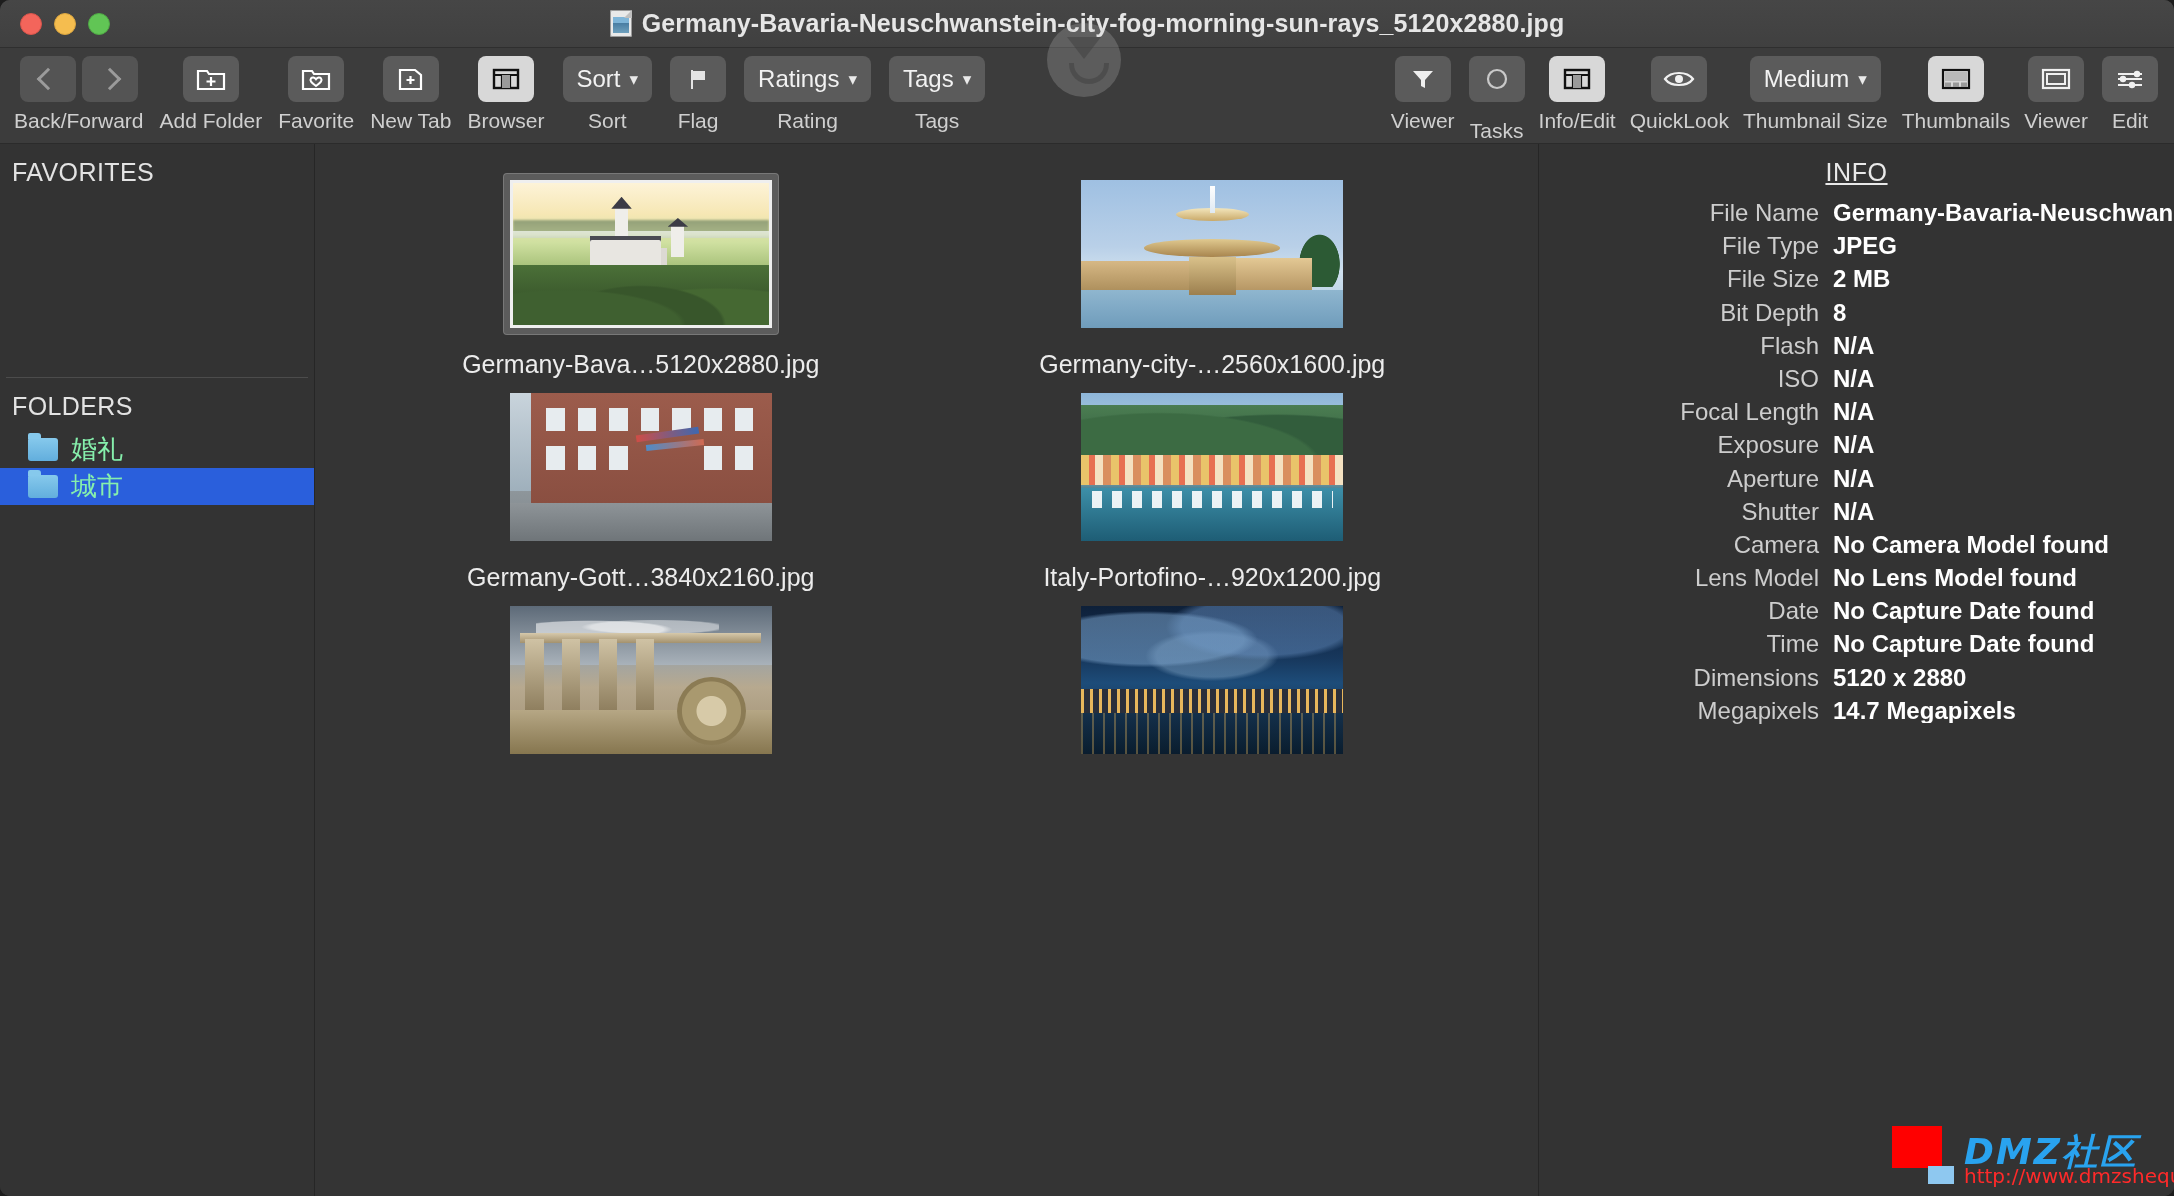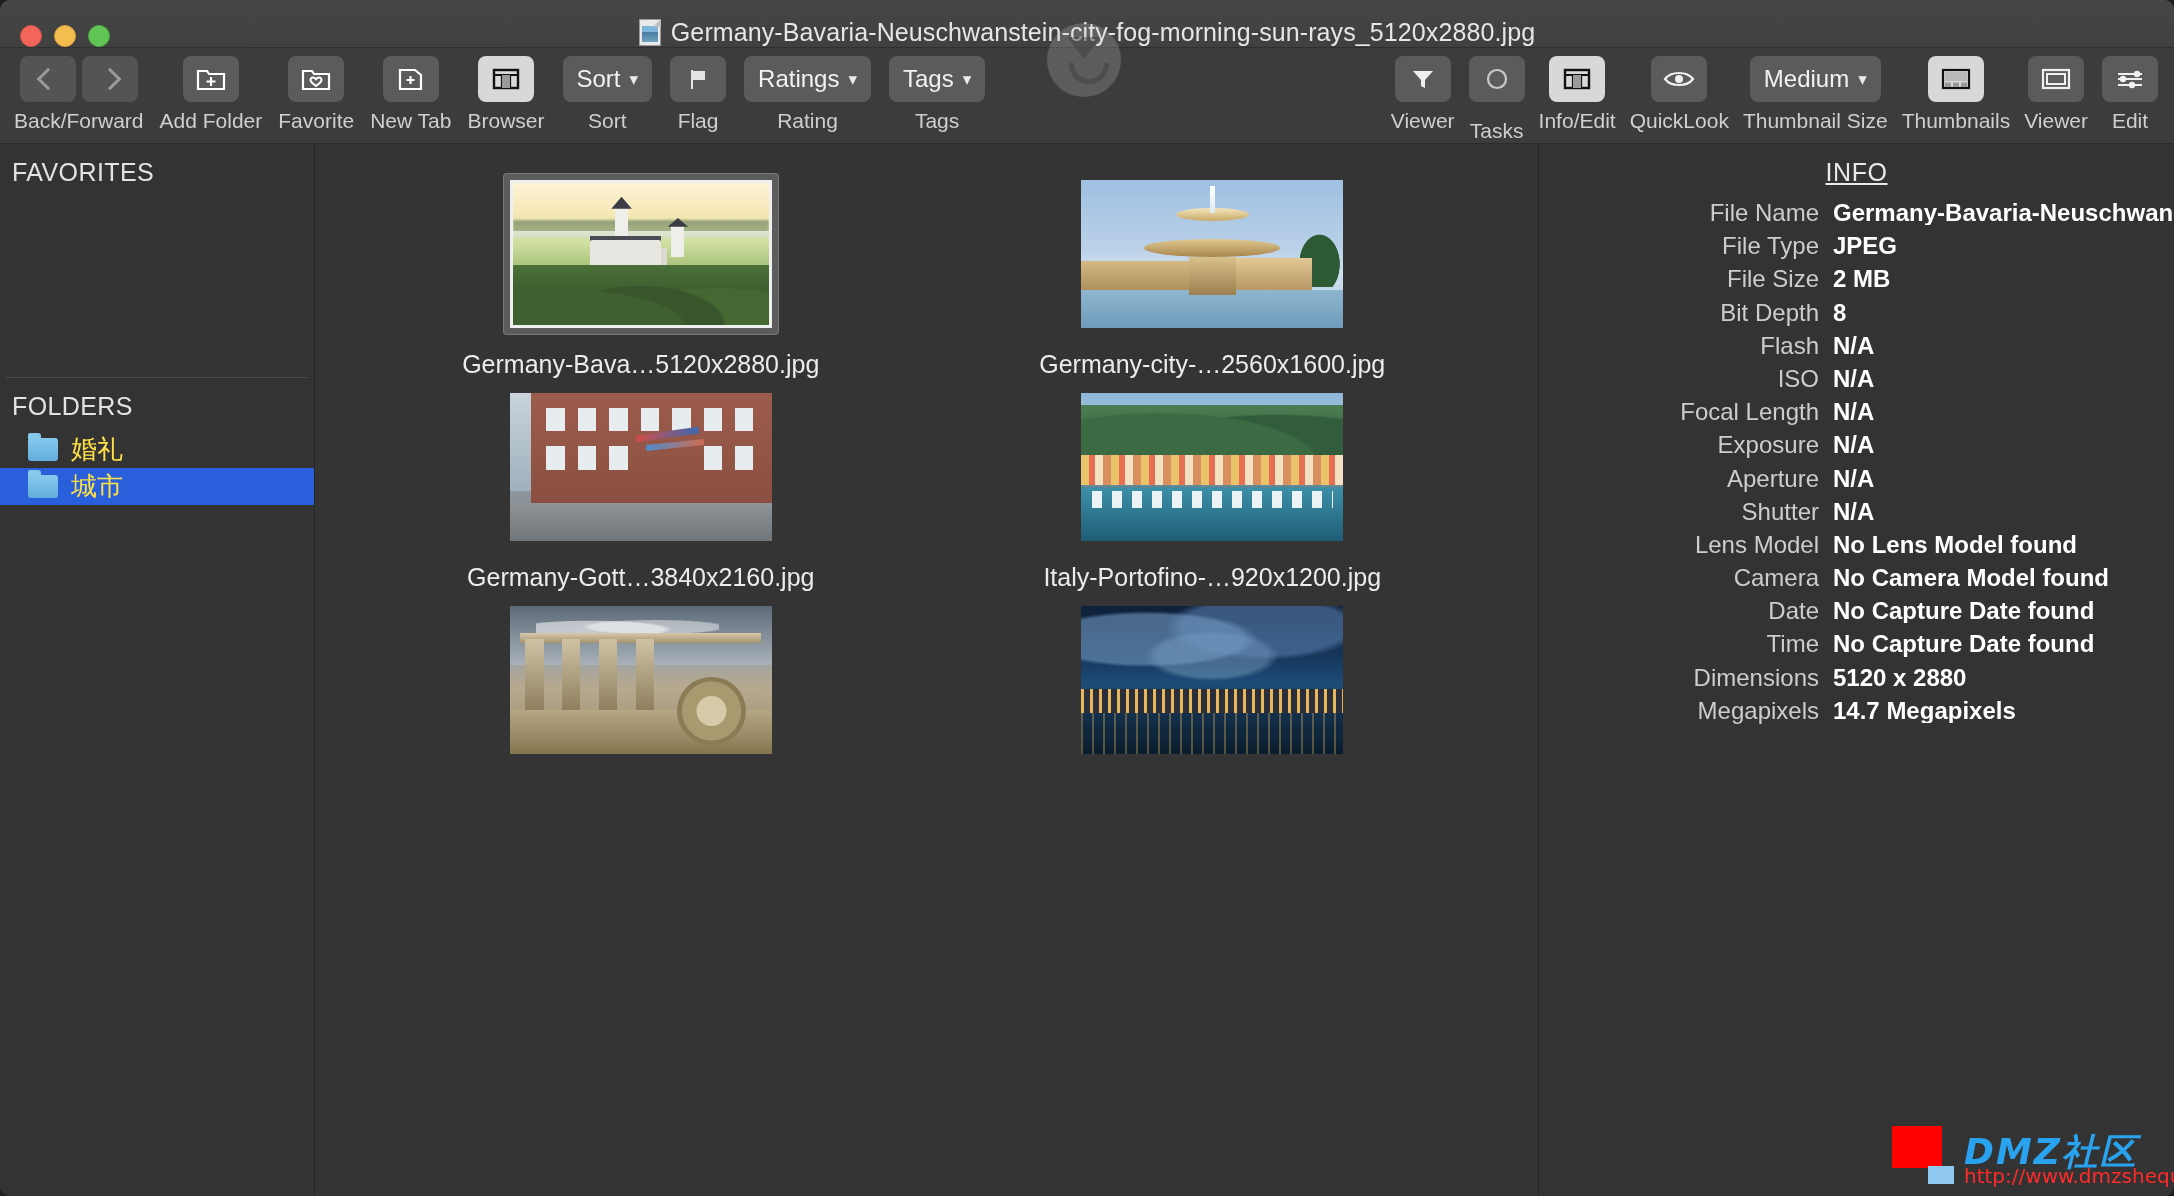--- a/index.html
+++ b/index.html
@@ -15,22 +15,23 @@
     background: #3a3a3a;
     border-radius: 10px;
     overflow: hidden;
   }
 
   
   .titlebar {
     position: relative;
     height: 48px;
     background: linear-gradient(#464646, #404040);
-    display: flex; align-items: flex-end;
+    display: flex; align-items: center;
     border-bottom: 1px solid #2f2f2f;
+    font-weight: bold;
   }
   .traffic { display: flex; gap: 12px; padding-left: 20px; }
   .light { width: 22px; height: 22px; border-radius: 50%; }
   .light.red    { background: #f3655b; border: 1px solid #d9554c; }
   .light.yellow { background: #f5bd4f; border: 1px solid #dba63f; }
   .light.green  { background: #61c555; border: 1px solid #4fa945; }
   .title-center {
     position: absolute; left: 0; right: 0;
     display: flex; align-items: center; justify-content: center;
     gap: 10px; pointer-events: none;
@@ -112,21 +113,21 @@
   .folder-row.selected { background: #2a5fdc; }
   .folder-ic {
     width: 30px; height: 23px; flex: none; position: relative;
     background: linear-gradient(#86c9ec, #62aedd);
     border-radius: 2px 3px 3px 3px;
   }
   .folder-ic::before {
     content:""; position:absolute; top:-5px; left:0; width:13px; height:6px;
     background:#86c9ec; border-radius:2px 3px 0 0;
   }
-  .folder-name { font-size: 26px; color: #fde047; }
+  .folder-name { font-size: 26px; color: #86efac; }
 
   
   .content {
     flex: 1; background: #343434; position: relative;
     border-right: 1px solid #262626;
     overflow: hidden;
   }
   .grid {
     display: grid;
     grid-template-columns: 1fr 1fr;
@@ -721,26 +722,26 @@
       </div>
       <div class="info-row">
         <span class="info-key">Aperture</span>
         <span class="info-val">N/A</span>
       </div>
       <div class="info-row">
         <span class="info-key">Shutter</span>
         <span class="info-val">N/A</span>
       </div>
       <div class="info-row">
+        <span class="info-key">Camera</span>
+        <span class="info-val">No Camera Model found</span>
+      </div>
+      <div class="info-row">
         <span class="info-key">Lens Model</span>
         <span class="info-val">No Lens Model found</span>
-      </div>
-      <div class="info-row">
-        <span class="info-key">Camera</span>
-        <span class="info-val">No Camera Model found</span>
       </div>
       <div class="info-row">
         <span class="info-key">Date</span>
         <span class="info-val">No Capture Date found</span>
       </div>
       <div class="info-row">
         <span class="info-key">Time</span>
         <span class="info-val">No Capture Date found</span>
       </div>
       <div class="info-row">

